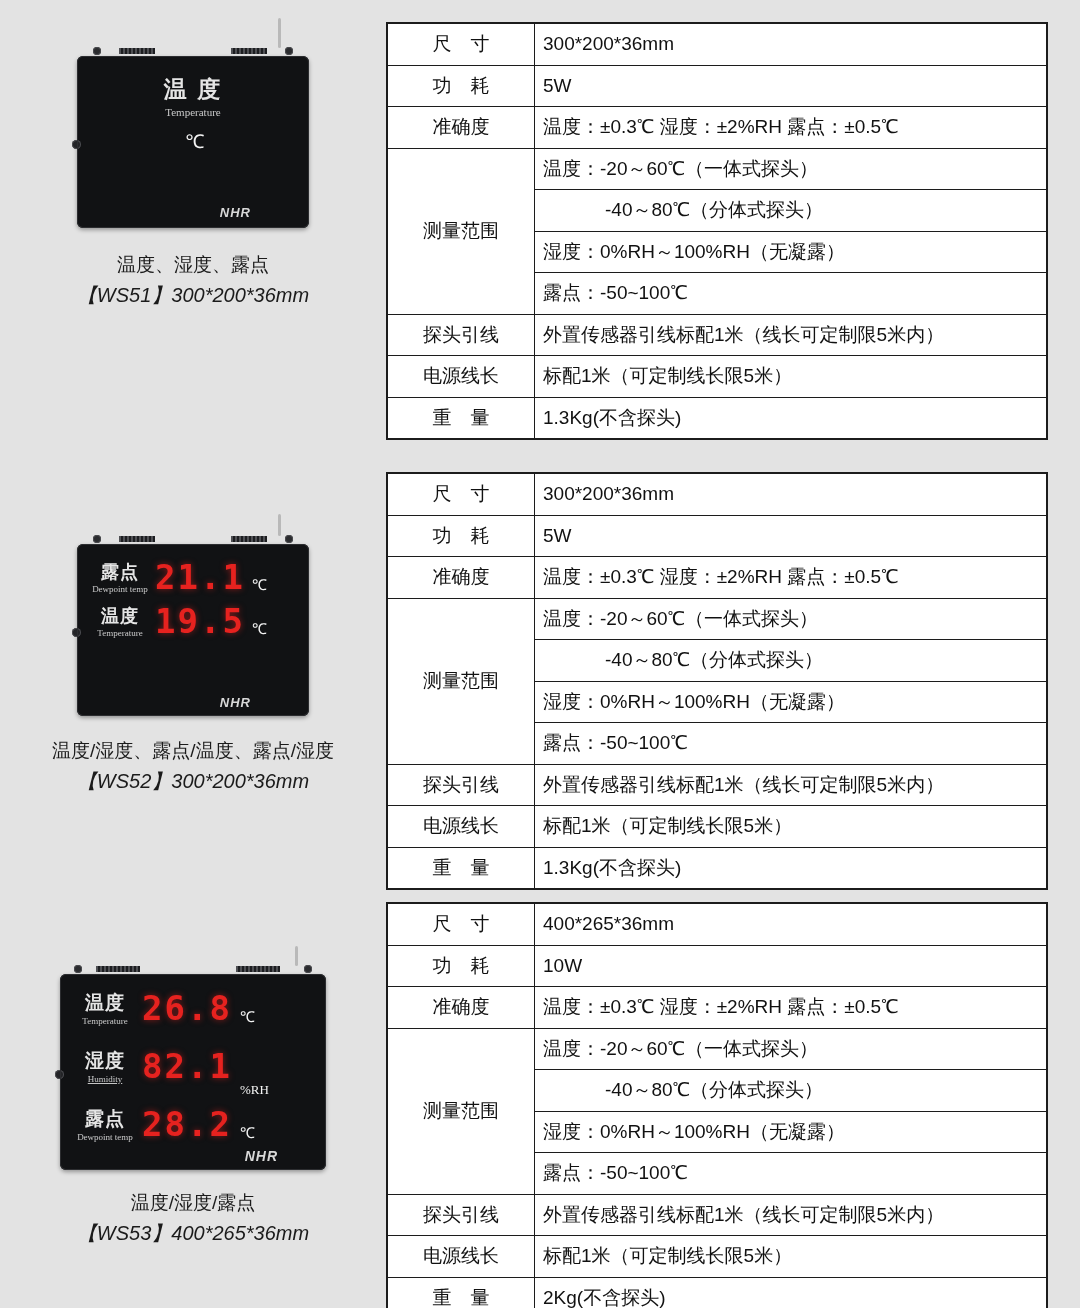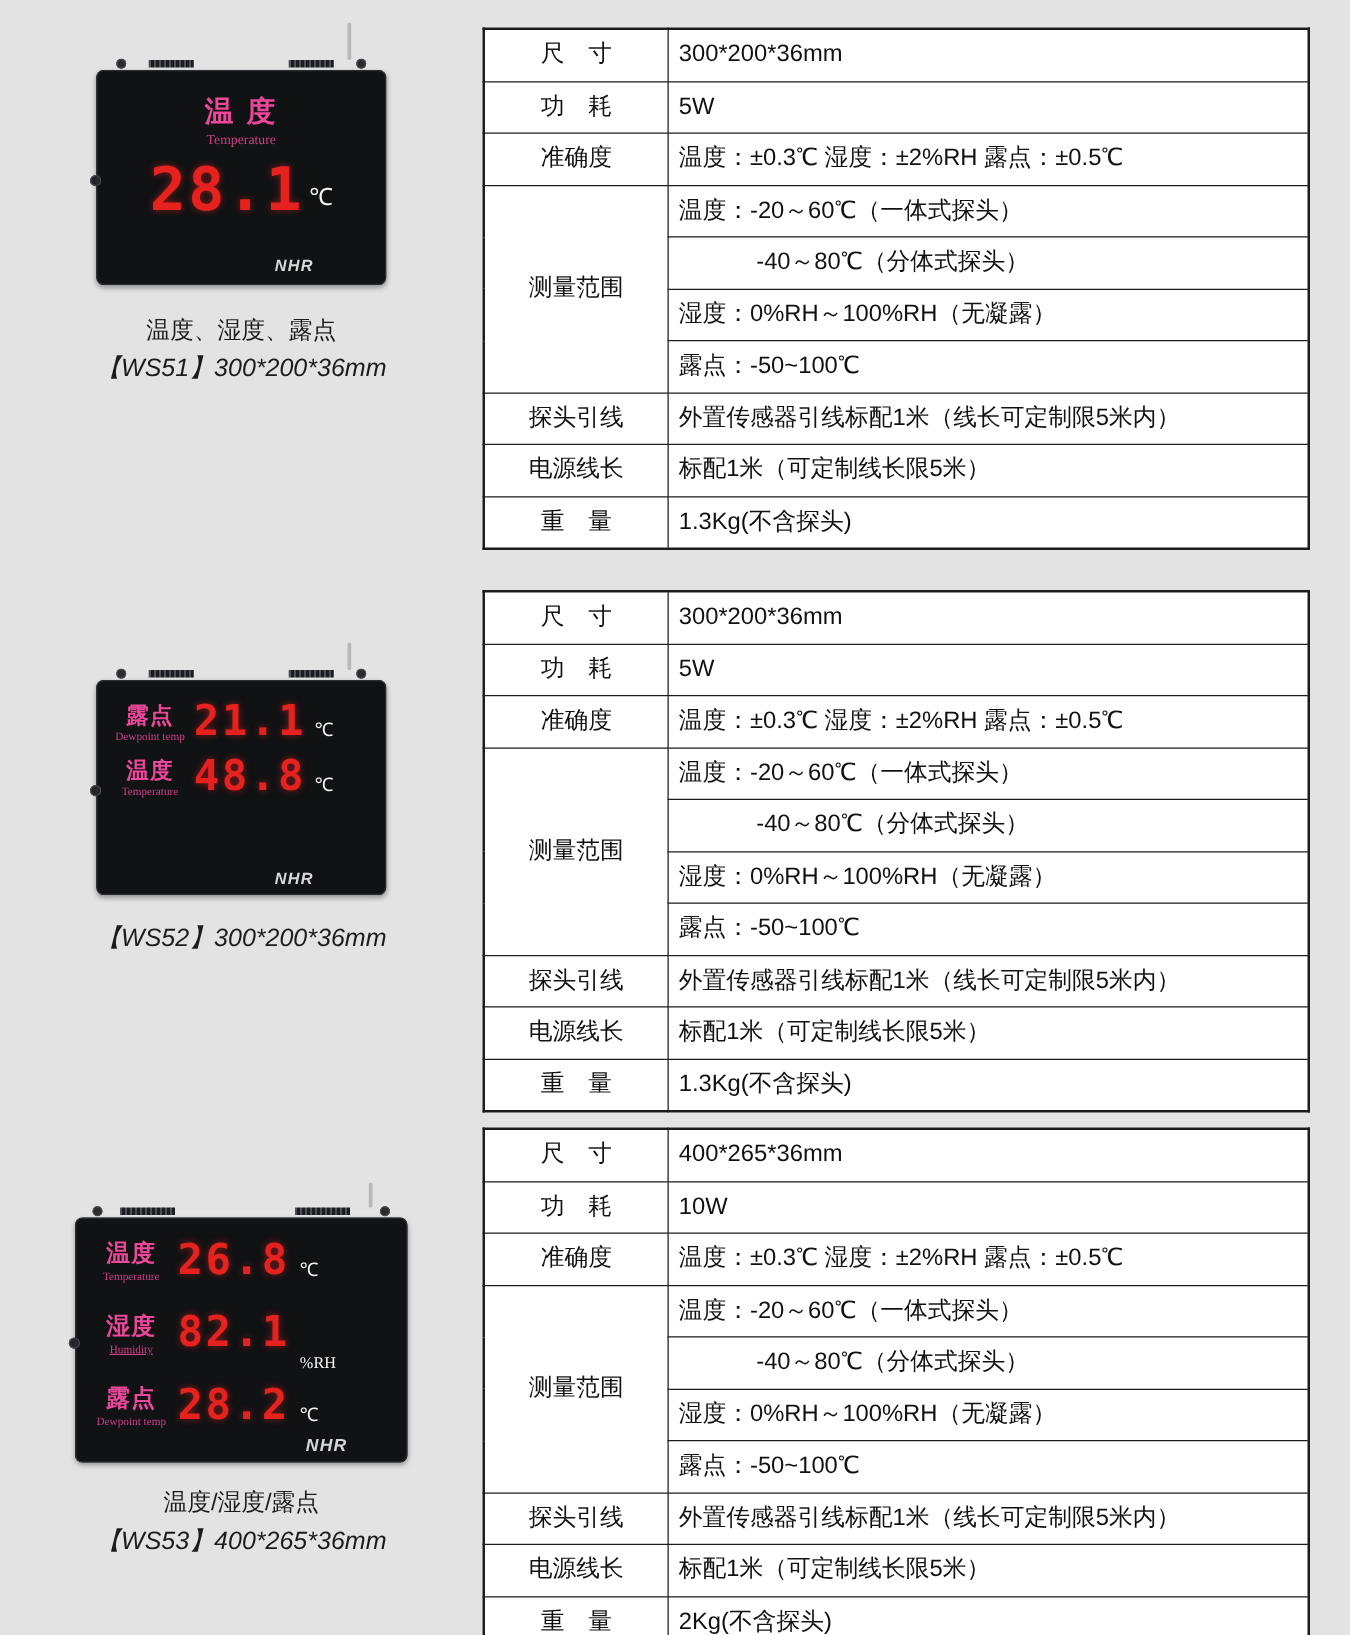--- a/index.html
+++ b/index.html
@@ -47,21 +47,21 @@
   .bell .stem { width:2px;height:5px;background:#8e8e8e;margin:0 auto;}
   .antenna { position:absolute; width:3px; background:#b9b9b9; border-radius:2px; }
 
   
   .side-screw { position:absolute; left:-5px; width:9px; height:9px; border-radius:50%;
                 background:#232427; box-shadow:inset 0 0 0 1px #4b4c50; }
 
   
   .rows { position:absolute; left:0; right:0; }
   .row { display:flex; align-items:center; }
-  .label { text-align:center; color:#ec4899; }
+  .label { text-align:center; color:#e5e5e5; }
   .label .zh { display:block; font-weight:700; letter-spacing:2px; }
   .label .en { display:block; font-family:"Liberation Serif", serif; opacity:.85; }
   .digits {
     color:#e6221f; font-family:"DejaVu Sans Mono", monospace;
     font-weight:700; letter-spacing:2px;
     text-shadow:0 0 6px rgba(230,34,31,.55);
   }
   .unit { color:#f4f4f4; font-family:"Liberation Serif", serif; }
 
   .brand { position:absolute; color:#d8d8d8; font-weight:700; font-style:italic;
@@ -114,21 +114,20 @@
         </div>
         <span class="side-screw" style="top:84px;"></span>
 
         <div class="rows" style="top:18px;">
           <div class="row" style="flex-direction:column;align-items:center;">
             <div class="label">
               <span class="zh" style="font-size:23px;">温 度</span>
               <span class="en" style="font-size:11px;margin-top:1px;">Temperature</span>
             </div>
             <div style="display:flex;align-items:flex-end;margin-top:10px;">
-              <span class="digits" style="font-size:48px;line-height:48px;">28.1</span>
               <span class="unit" style="font-size:19px;margin-left:4px;margin-bottom:6px;">℃</span>
             </div>
           </div>
         </div>
 
         <div class="brand" style="right:58px;bottom:8px;font-size:13px;">
           <span>NHR</span>
         </div>
       </div>
 
@@ -210,31 +209,32 @@
               <span class="en" style="font-size:9px;line-height:10px;">Dewpoint temp</span>
             </div>
             <span class="digits" style="font-size:34px;line-height:34px;margin-left:6px;">21.1</span>
             <span class="unit" style="font-size:15px;margin-left:7px;align-self:flex-end;">℃</span>
           </div>
           <div class="row">
             <div class="label" style="width:58px;">
               <span class="zh" style="font-size:18px;letter-spacing:1px;">温度</span>
               <span class="en" style="font-size:9px;line-height:10px;">Temperature</span>
             </div>
-            <span class="digits" style="font-size:34px;line-height:34px;margin-left:6px;">48.8</span>
+            <span class="digits" style="font-size:34px;line-height:34px;margin-left:6px;">19.5</span>
             <span class="unit" style="font-size:15px;margin-left:7px;align-self:flex-end;">℃</span>
           </div>
         </div>
 
         <div class="brand" style="right:58px;bottom:6px;font-size:13px;">
           <span>NHR</span>
         </div>
       </div>
 
       <div class="product-caption" style="margin-top:20px;">
+        <div class="cap-line">温度/湿度、露点/温度、露点/湿度</div>
         <div class="cap-line model">【WS52】300*200*36mm</div>
       </div>
     </div>
 
     <div class="table-wrap">
       <table class="spec">
         <tbody>
             <tr>
           <td class="key">尺　寸</td>
           <td class="val">300*200*36mm</td>

